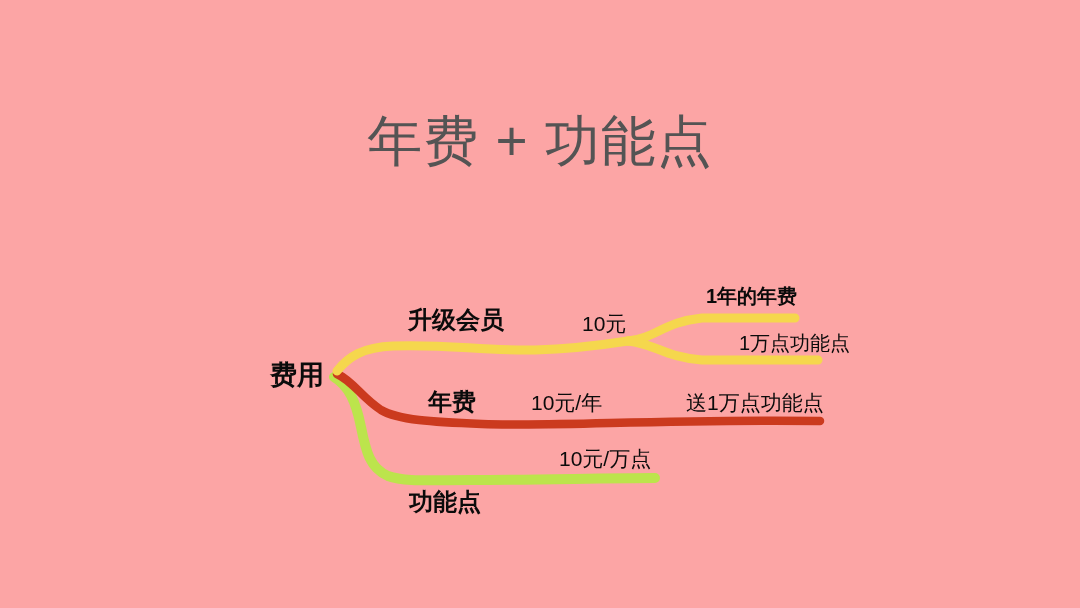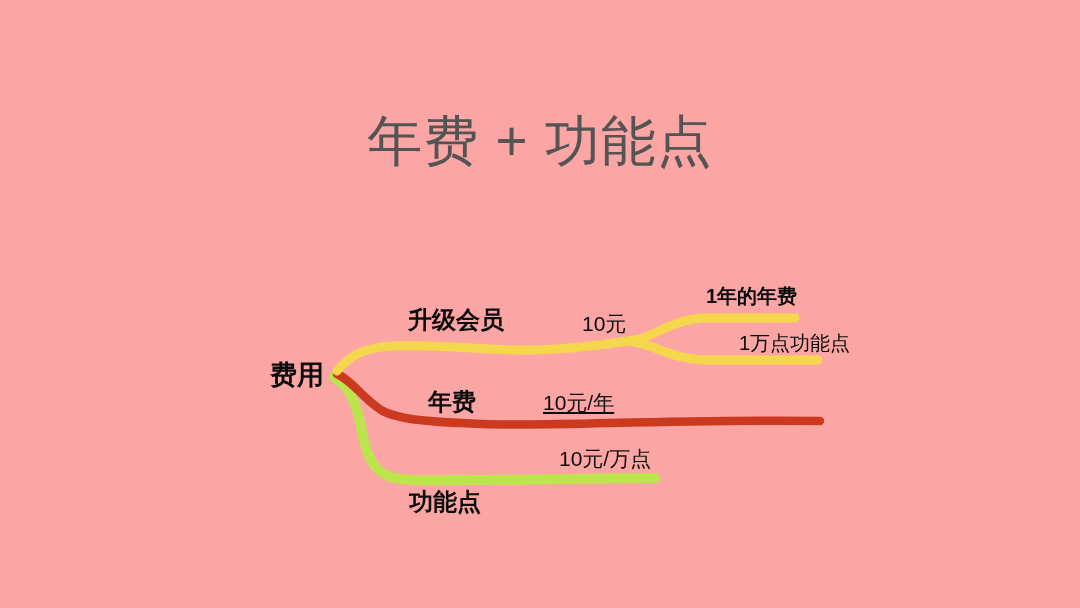--- a/index.html
+++ b/index.html
@@ -80,18 +80,19 @@
   </svg>
 
   <div class="node root" style="left:270px; top:362px;">费用</div>
 
   <div class="node branch-label" style="left:408px; top:310px;font-family:Liberation Mono, monospace;">升级会员</div>
   <div class="node branch-value" style="left:582px; top:313px;text-align:right;">10元</div>
   <div class="node child-label" style="left:706px; top:286px;font-weight:bold;">1年的年费</div>
   <div class="node child-label" style="left:739px; top:333px;">1万点功能点</div>
 
   <div class="node branch-label" style="left:408px; top:390px;margin-left:20px;">年费</div>
-  <div class="node branch-value" style="left:543px; top:392px;text-decoration:underline;">10元/年</div>
+  <div class="node branch-value" style="left:531px; top:392px;">10元/年</div>
+  <div class="node branch-value" style="left:686px; top:392px;">送1万点功能点</div>
 
   <div class="node branch-label" style="left:409px; top:446px;margin-top:44px;">功能点</div>
   <div class="node branch-value" style="left:559px; top:448px;text-align:center;">10元/万点</div>
 
 </div>
 
 </body></html>

